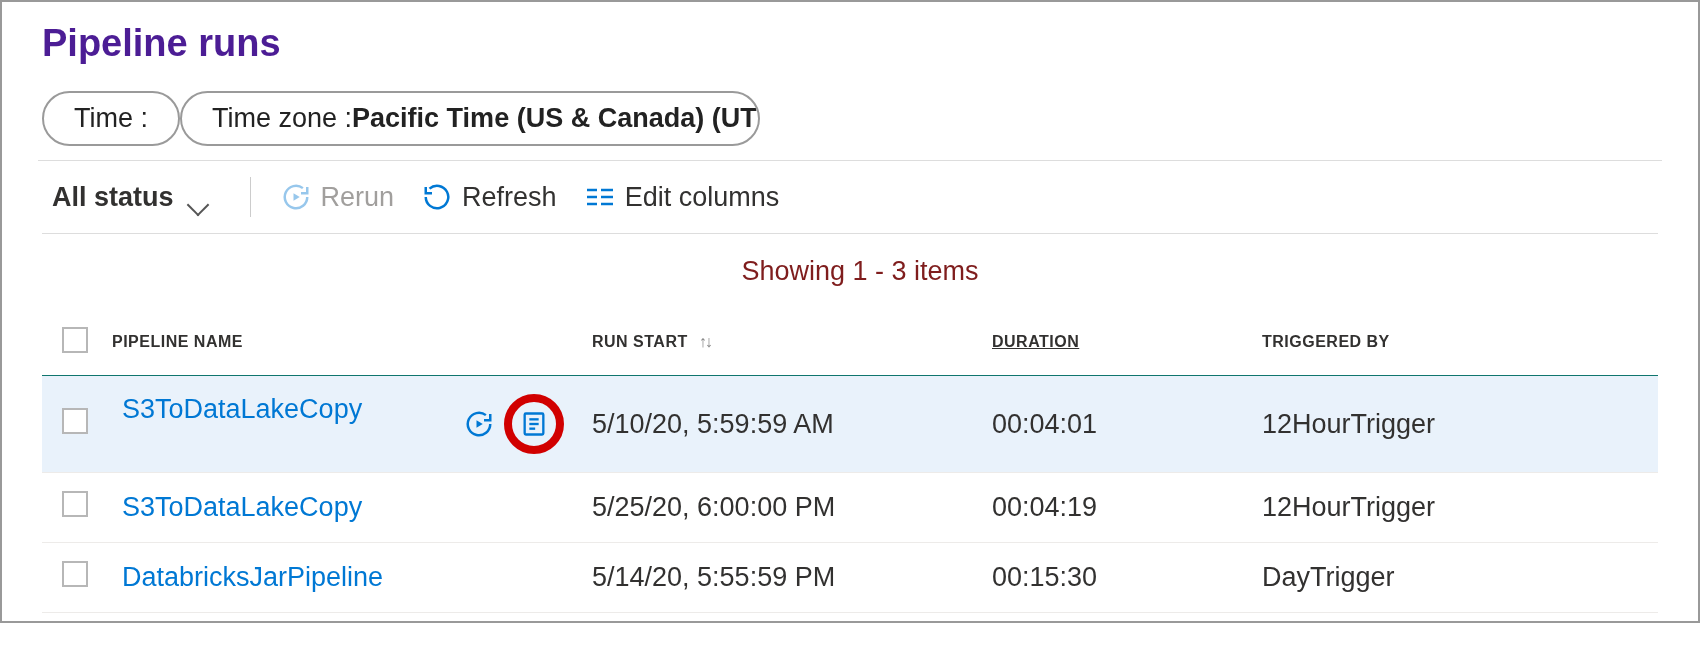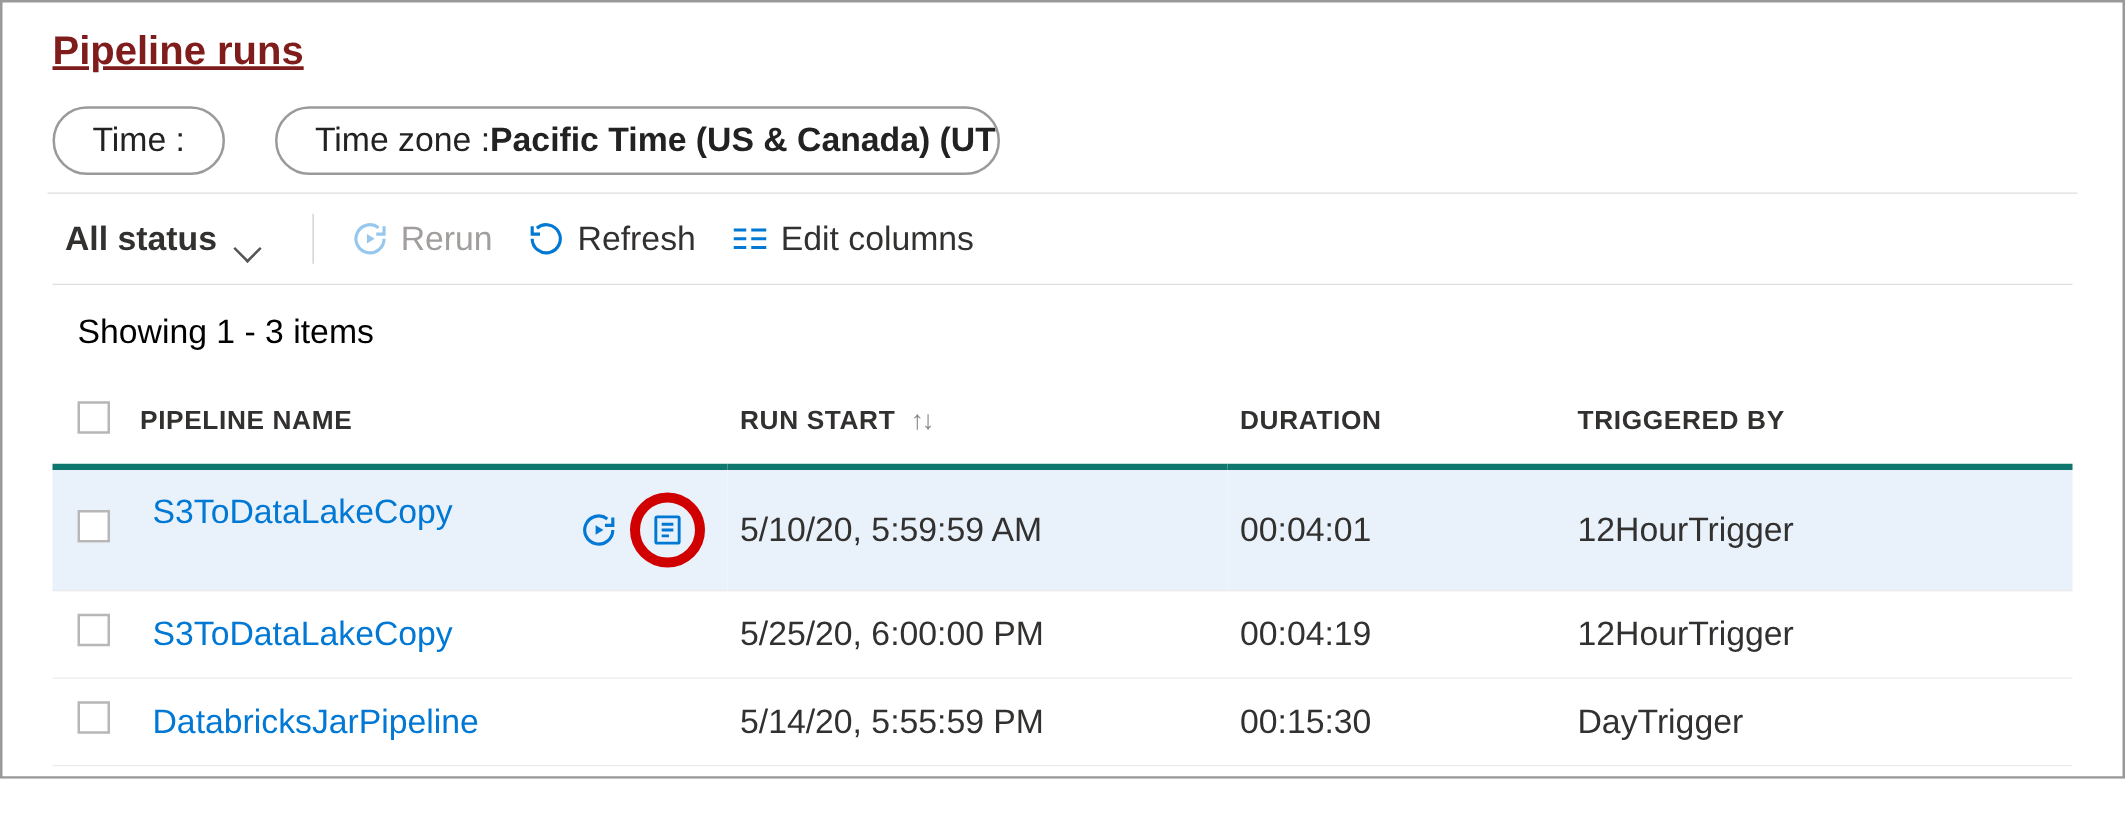--- a/index.html
+++ b/index.html
@@ -8,29 +8,27 @@
     background: #fff;
     color: #323130;
     padding: 0;
     width: 1700px;
   }
   .frame {
     border: 2px solid #999;
     padding: 20px 40px 8px 40px;
   }
   .page-title {
-    font-size: 32px;
+    font-size: 38px;
     font-weight: 600;
-    color: #7f1d1d;
+    color: #4c1d95;
     margin-bottom: 26px;
-    text-decoration: underline;
   }
   .filter-row {
     display: flex;
-    gap: 40px;
     margin-bottom: 14px;
   }
   .pill {
     border: 2px solid #9a9a9a;
     border-radius: 40px;
     padding: 10px 30px;
     font-size: 27px;
     color: #222;
     display: inline-flex;
     align-items: center;
@@ -61,30 +59,30 @@
   .v-divider {
     width: 1px; height: 40px; background: #ccc; margin: 0 2px;
   }
   .status-filter { font-weight: 600; padding-right: 14px; align-items: flex-end; }
   .chev {
     width: 16px; height: 16px; border-right: 2px solid #555;
     border-bottom: 2px solid #555; transform: rotate(45deg);
     margin-top:-6px; margin-left:6px;
   }
   .chev.dis { border-color: #b5b5b5; }
-  .showing { font-size: 27px; color: #000000; padding: 22px 0 22px 20px; }
+  .showing { font-size: 27px; color: #7f1d1d; padding: 22px 0 22px 20px; text-align: center; }
   table { width: 100%; border-collapse: collapse; }
   th {
     text-align: left;
-    font-size: 21px;
+    font-size: 16px;
     font-weight: 700;
     letter-spacing: 0.5px;
     color: #323130;
     padding: 18px 10px;
-    border-bottom: 5px solid #0f766e;
+    border-bottom: 1px solid #0f766e;
   }
   th.pn { padding-left: 0; }
   td {
     font-size: 27px;
     padding: 18px 10px;
     border-bottom: 1px solid #edebe9;
     color: #323130;
     vertical-align: middle;
   }
   tr.sel td { background: #e9f2fb; }
@@ -100,21 +98,21 @@
   svg { display: block; }
   .highlight-ring {
     width: 60px; height: 60px; border: 8px solid #d10000;
     border-radius: 50%; display:flex; align-items:center;
     justify-content:center; flex: none;
   }
   .sort-arrows { color:#888; font-weight:400; margin-left:6px; letter-spacing:-2px;}
   .col-chk { width: 70px; padding-left: 20px;}
   .col-name { width: 470px; }
   .col-start { width: 400px; }
-  .col-dur { width: 270px; }
+  .col-dur { width: 270px; text-decoration: underline; }
 </style>
 </head>
 <body>
 
 <div class="frame">
   <h1 class="page-title">Pipeline runs</h1>
 
   <div class="filter-row">
     <div class="pill">
       <span>Time : </span>

